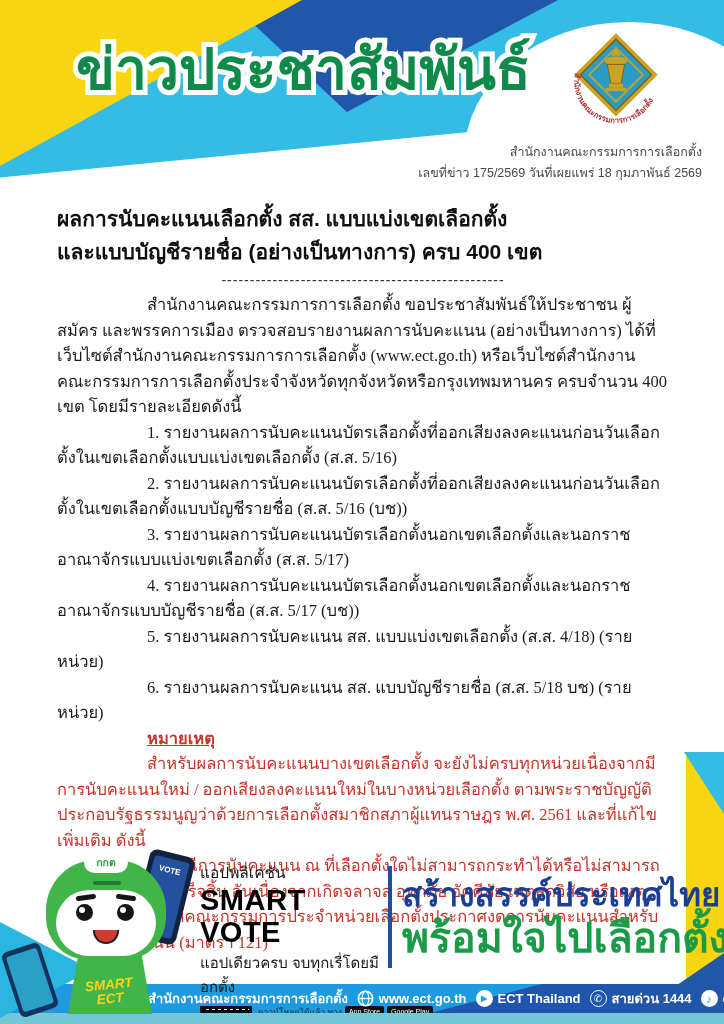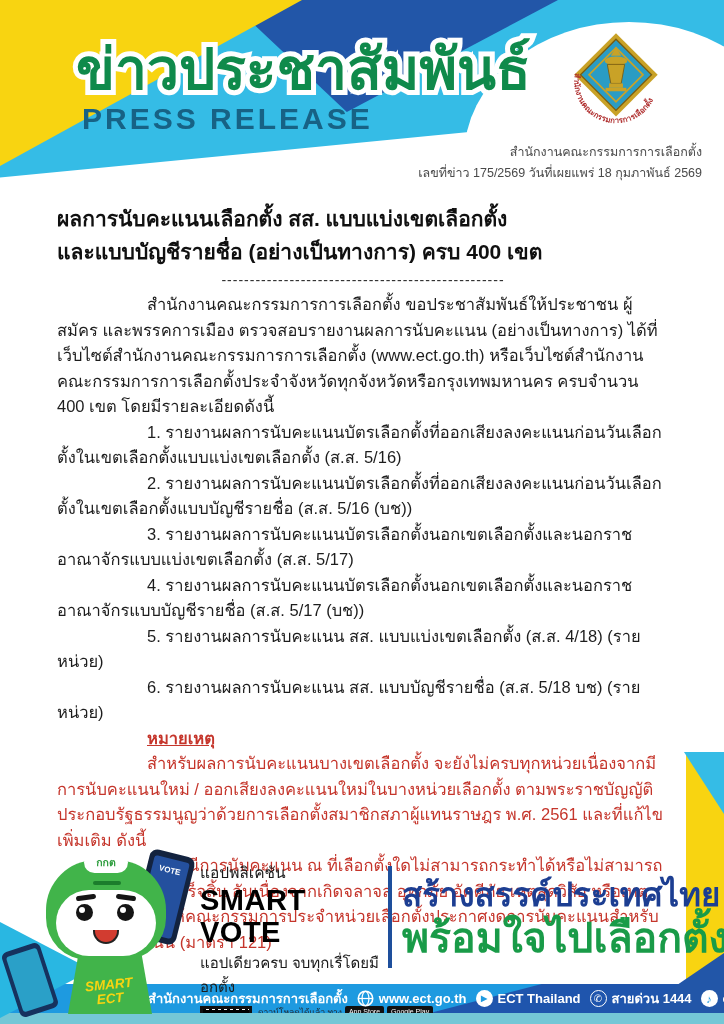--- a/index.html
+++ b/index.html
@@ -25,21 +25,21 @@
   .hdr-sub    { position:absolute; left:82px; top:102px; font-size:30px; font-weight:600;
                 color:#176285; letter-spacing:3px; white-space:nowrap; }
   .emblem     { position:absolute; left:564px; top:26px; }
   .office     { position:absolute; right:22px; top:142px; text-align:right; font-size:12.5px;
                 color:#4a4a4a; line-height:1.65; }
   
   .doc { position:absolute; left:57px; top:202px; width:612px; color:#1d1d1d;
          font-size:16.5px; line-height:25.5px; overflow-wrap:break-word; }
   .doc-title { text-align:left; font-weight:bold; font-size:21px; line-height:33px; color:#101010; }
   .doc-sep   { text-align:center; color:#333; line-height:24px; letter-spacing:1px; font-size:14px; }
-  .doc p.para { margin:0; text-indent:90px; }
+  .doc p.para { margin:0; text-indent:90px;font-family:Liberation Serif, serif; }
   .note { color:#c5352b; }
   .note-head { margin-left:90px; font-weight:bold; text-decoration:underline; color:#c5352b; }
   
   .side-yellow { position:absolute; left:686px; top:752px; width:38px; height:262px; background:#f8d411; z-index:4; }
   .side-cyan   { position:absolute; left:684px; top:752px; width:40px; height:62px; background:#35bce6;
                  clip-path: polygon(0 0, 100% 0, 100% 100%); z-index:5; }
   .corner-blue { position:absolute; left:636px; top:953px; width:88px; height:60px; background:#2256a8;
                  clip-path: polygon(0 100%, 100% 0, 100% 100%); z-index:6; }
   .bottom-strip{ position:absolute; left:0; top:1013px; width:724px; height:11px; background:#74c7d6; z-index:7; }
   
@@ -113,21 +113,20 @@
 
 <div id="page">
 
   <div class="hdr">
     <div class="hdr-cyan"></div>
     <div class="hdr-blue"></div>
     <div class="hdr-yellow"></div>
     <div class="hdr-blob"></div>
 
     <div class="hdr-title">ข่าวประชาสัมพันธ์</div>
-    <div class="hdr-sub">PRESS RELEASE</div>
 
     <svg class="emblem" width="104" height="108" viewBox="0 0 120 124">
       <defs>
         <path id="emb-arc" d="M 14 50 A 48 48 0 1 0 106 50" fill="none"></path>
       </defs>
       <g transform="rotate(45 60 56)">
         <rect x="26" y="22" width="68" height="68" fill="#c9a227"></rect>
         <rect x="31" y="27" width="58" height="58" fill="#2a9cc4" stroke="#7a5c10" stroke-width="1.5"></rect>
         <rect x="38" y="34" width="44" height="44" fill="none" stroke="#c9a227" stroke-width="2"></rect>
       </g>

